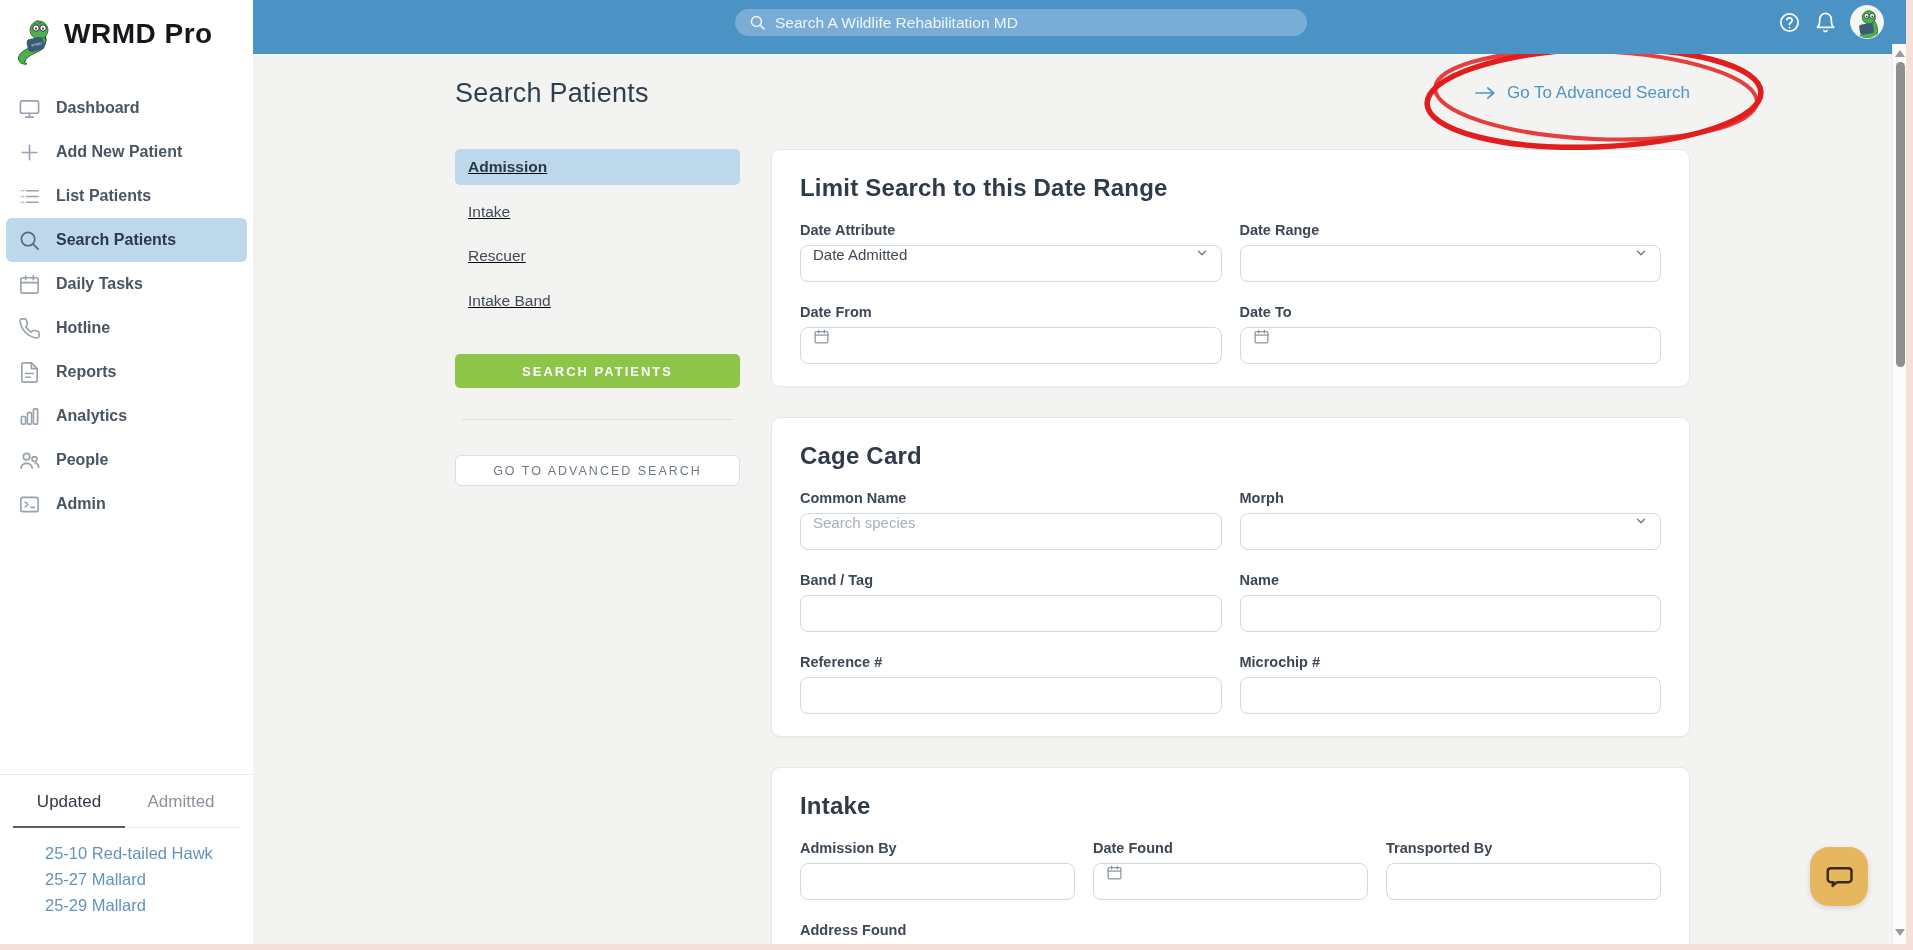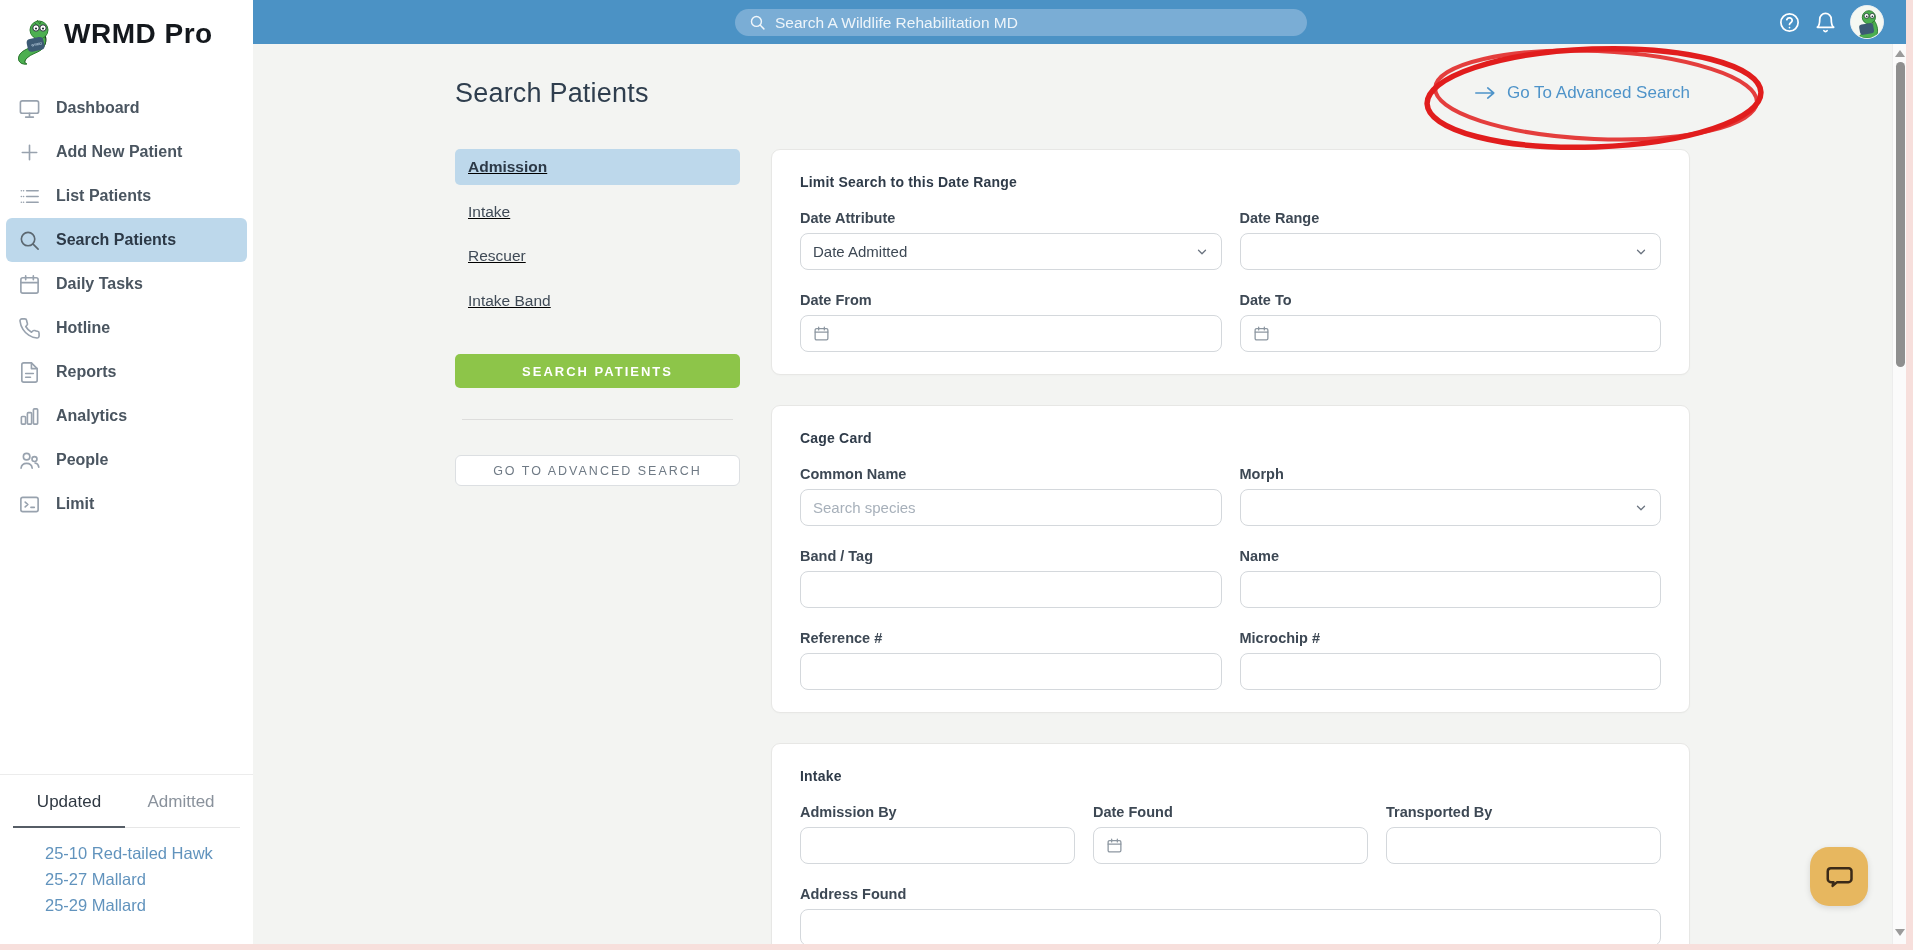--- a/index.html
+++ b/index.html
@@ -24,21 +24,21 @@
 
   .side-bottom { position:absolute; left:0; bottom:6px; width:253px; background:#fff; border-top:1px solid #ececec; padding:0 0 20px 0; }
   .side-tabs { display:flex; padding:0 13px; }
   .side-tab { width:112px; text-align:center; padding:17px 0 14px 0; font-size:17px; color:#8a929c; border-bottom:2.5px solid transparent; cursor:pointer; }
   .side-tab.on { color:#2f3842; border-bottom-color:#565d66; }
   .side-tabs-rule { height:1px; background:#e7e7e7; margin:-1px 13px 0 13px; }
   .recent { padding:12px 13px 0 13px;margin-left:32px; }
   .recent a { display:block; font-size:16.5px; color:#6193bd; text-decoration:none; padding:3.5px 0; cursor:pointer; }
 
   
-  .topbar { position:absolute; left:253px; top:0; width:1653px; height:44px; background:#4b92c5; z-index:40; }
+  .topbar { position:absolute; left:253px; top:0; width:1653px; height:54px; background:#4b92c5; z-index:40; }
   .search-pill { position:absolute; left:482px; top:9px; width:572px; height:27px; background:#7aadd5; border-radius:14px; display:flex; align-items:center; padding:0 14px; gap:9px; cursor:text; }
   .search-pill .sicon { width:17px; height:17px; color:#f2f7fb; flex:0 0 auto; }
   .search-pill .stext { font-size:15.5px; color:#eef5fa; }
   .top-icons { position:absolute; right:22px; top:0; height:44px; display:flex; align-items:center; gap:13px; }
   .top-icon { width:23px; height:23px; color:#ffffff; cursor:pointer; }
   .avatar { width:34px; height:34px; border-radius:50%; background:#f2f6ee; overflow:hidden; cursor:pointer; border:1px solid #e4ecf3; }
 
   
   .content { position:absolute; left:253px; top:44px; width:1639px; height:900px; background:#f3f4f2; overflow:hidden; }
   .main-inner { width:1235px; margin:0 auto; position:relative; padding-top:26px; }
@@ -51,26 +51,26 @@
   .cols { display:flex; gap:31px; align-items:flex-start; }
   .subnav { width:285px; flex:0 0 auto;text-decoration:underline; }
   .subnav-item { height:36px; display:flex; align-items:center; padding:0 13px; border-radius:5px; font-size:15.5px; color:#3f4a56; margin-bottom:8.5px; cursor:pointer; }
   .subnav-item.active { background:#bdd8eb; font-weight:700; color:#2c3947; }
   .btn-search { width:100%; height:34px; margin-top:27px; background:#8dc549; border:none; border-radius:5px; color:#fff; font-family:"Liberation Sans",sans-serif; font-size:13px; font-weight:600; letter-spacing:2px; cursor:pointer; }
   .subnav-rule { height:1px; background:#dddddc; margin:31px 7px 35px 7px; }
   .btn-adv { width:100%; height:31px; background:#ffffff; border:1px solid #dcdfe2; border-radius:6px; color:#6f7a85; font-family:"Liberation Sans",sans-serif; font-size:12.5px; letter-spacing:2px; cursor:pointer; }
 
   .cards { flex:1; }
   .card { background:#fff; border:1px solid #e7e7e5; border-radius:9px; padding:24px 28px 22px 28px; margin-bottom:30px; box-shadow:0 1px 2px rgba(0,0,0,.02); }
-  .card h2 { font-size:14px; font-weight:700; color:#2f3b49; margin-bottom:20px; letter-spacing:.2px; }
+  .card h2 { font-size:24px; font-weight:700; color:#2f3b49; margin-bottom:20px; letter-spacing:.2px; }
   .grid2 { display:grid; grid-template-columns:1fr 1fr; column-gap:18px; row-gap:22px; }
   .grid3 { display:grid; grid-template-columns:1fr 1fr 1fr; column-gap:18px; row-gap:22px; }
   .full { grid-column:1 / -1; }
   .field label { display:block; font-size:14.5px; font-weight:700; color:#3d4854; margin-bottom:7px; }
-  .ctl { height:37px; background:#fff; border:1px solid #d4d8dc; border-radius:8px; display:flex; align-items:center; padding:0 12px; }
+  .ctl { height:37px; background:#fff; border:1px solid #d4d8dc; border-radius:8px; display:flex; align-items:flex-start; padding:0 12px; }
   .ctl input { border:none; outline:none; width:100%; font-family:"Liberation Sans",sans-serif; font-size:15px; color:#3d4854; background:transparent; }
   .ctl input::placeholder { color:#a7b0ba; }
   .sel { justify-content:space-between; cursor:pointer; }
   .sel .selval { font-size:15px; color:#3d4854; }
   .sel .chev { width:14px; height:14px; color:#6b7480; flex:0 0 auto; }
   .date .cal { width:17px; height:17px; color:#8d97a1; margin-right:9px; flex:0 0 auto; }
 
   
   .chat { position:absolute; left:1810px; top:847px; width:58px; height:59px; background:#e7b75f; border-radius:19px; display:flex; align-items:center; justify-content:center; cursor:pointer; z-index:55; box-shadow:0 2px 6px rgba(0,0,0,.12); }
   .chat svg { width:30px; height:30px; color:#3b2a18; }
@@ -164,21 +164,21 @@
           <circle cx="17.2" cy="10.5" r="2.6"></circle>
           <path d="M17.8 14.6c2.2.4 3.6 1.9 3.9 4.4"></path>
         </svg>
       <span class="nlabel">People</span>
     </div>
     <div class="nav-item">
       <svg class="nicon" viewBox="0 0 24 24" fill="none" stroke="currentColor" stroke-width="1.7" stroke-linecap="round" stroke-linejoin="round">
           <rect x="3" y="4.5" width="18" height="15" rx="2"></rect>
           <path d="M7.5 9.5l2.8 2.5-2.8 2.5M13.5 15h3.5"></path>
         </svg>
-      <span class="nlabel">Limit</span>
+      <span class="nlabel">Admin</span>
     </div>
   </div>
 
   <div class="side-bottom">
     <div class="side-tabs">
       <div class="side-tab on">Updated</div>
       <div class="side-tab">Admitted</div>
     </div>
     <div class="side-tabs-rule"></div>
     <div class="recent">

